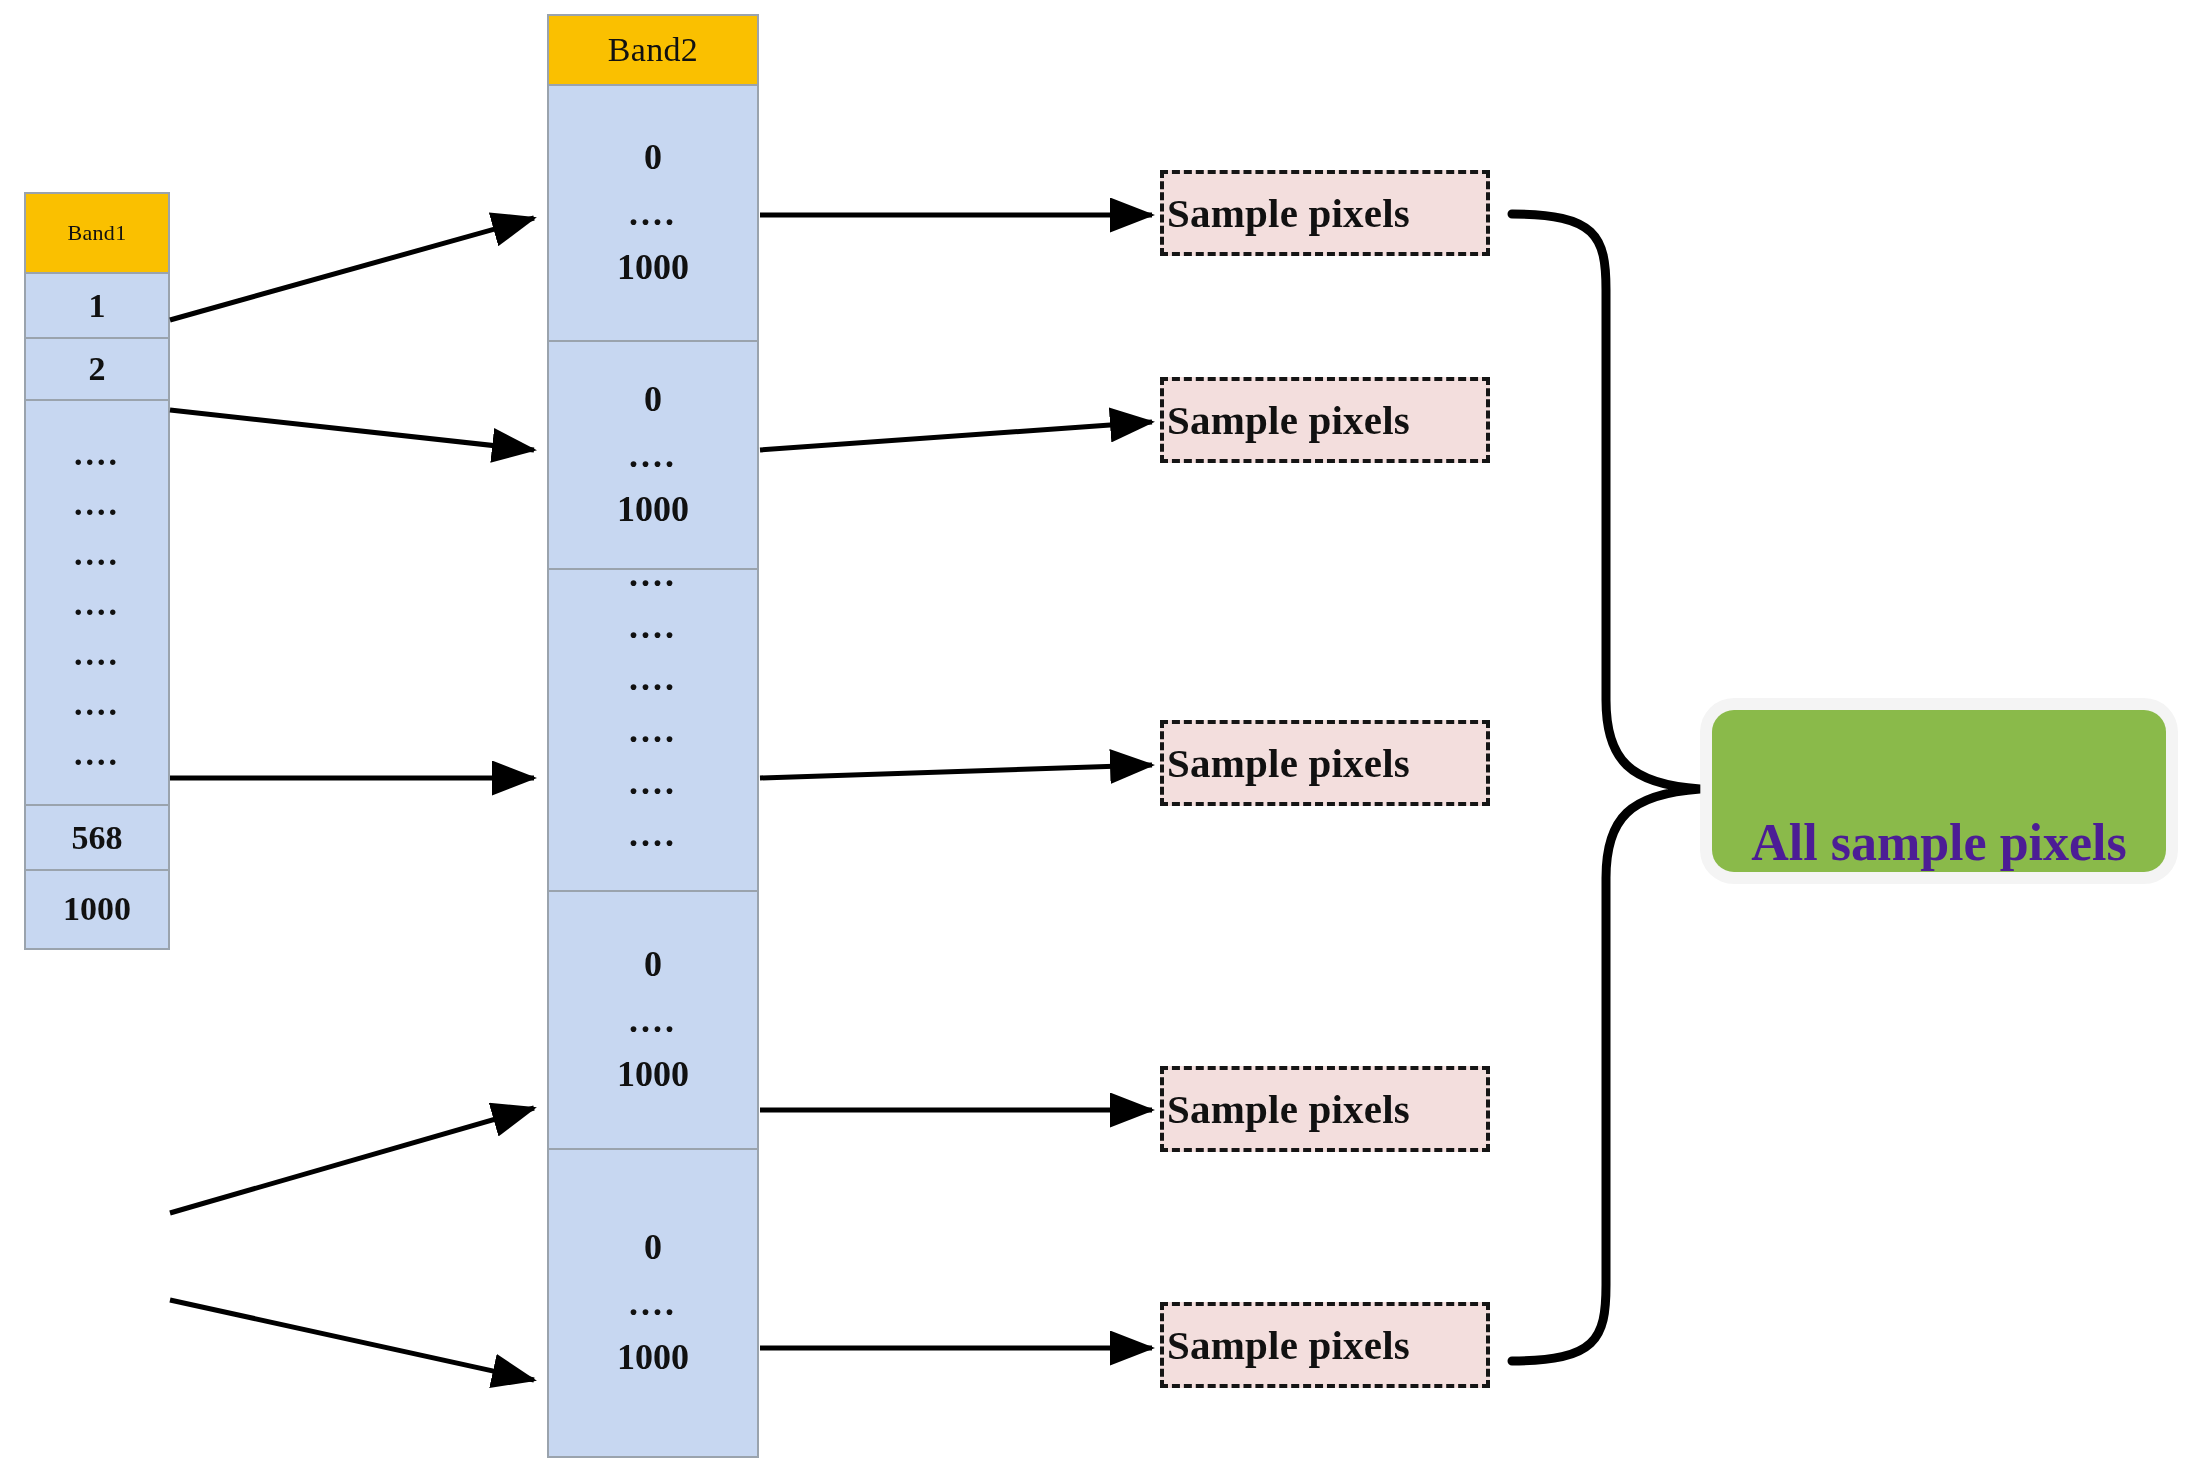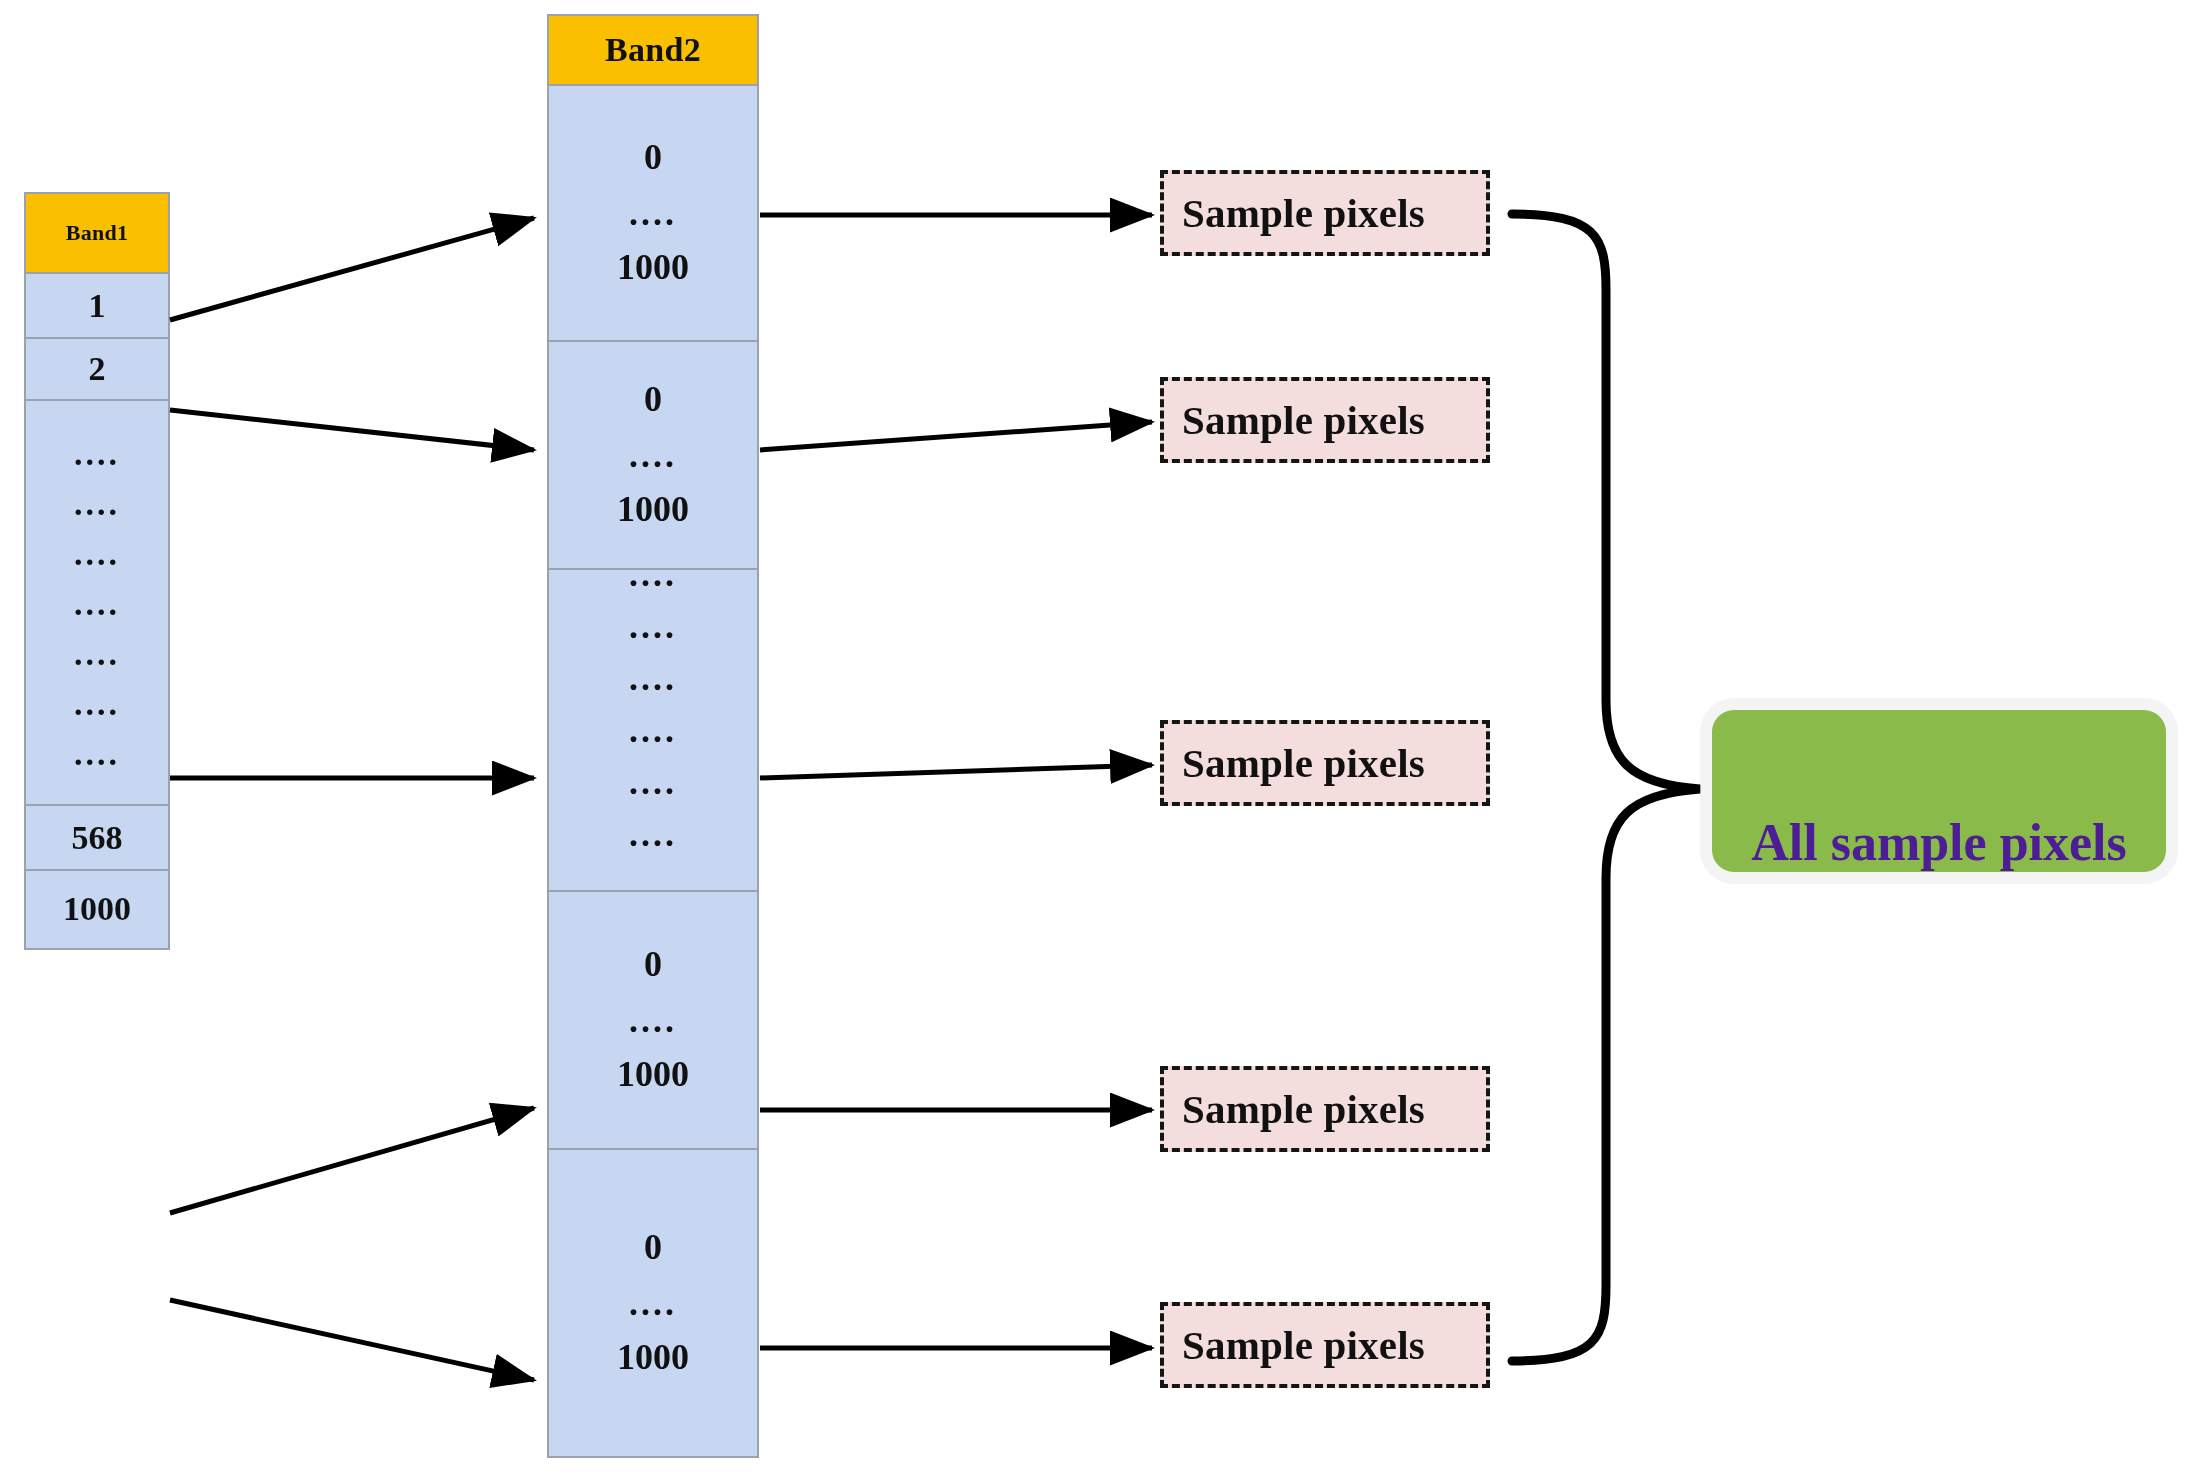--- a/index.html
+++ b/index.html
@@ -27,21 +27,21 @@
     position: absolute;
     box-sizing: border-box;
     border: 2px solid #9aa3ad;
     background: #c7d7f1;
   }
   .band-header {
     box-sizing: border-box;
     background: #fac000;
     border-bottom: 2px solid #9aa3ad;
     text-align: center;
-    font-weight: bold;
+    font-weight: normal;
     color: #111111;
     display: flex;
     align-items: center;
     justify-content: center;
     letter-spacing: .3px;
   }
   .band-cell {
     box-sizing: border-box;
     background: #c7d7f1;
     border-bottom: 2px solid #9aa3ad;
@@ -91,21 +91,21 @@
     position: absolute;
     box-sizing: border-box;
     background: #f3dedd;
     border: 4px dashed #151515;
     display: flex;
     align-items: center;
     justify-content: flex-start;
     font-size: 41px;
     font-weight: bold;
     color: #111111;
-    padding-left: 18px;
+    padding-left: 3px;
     white-space: nowrap;
     letter-spacing: .2px;
   }
 
   
   #all-sample-box {
     position: absolute;
     left: 1712px;
     top: 710px;
     width: 454px;

